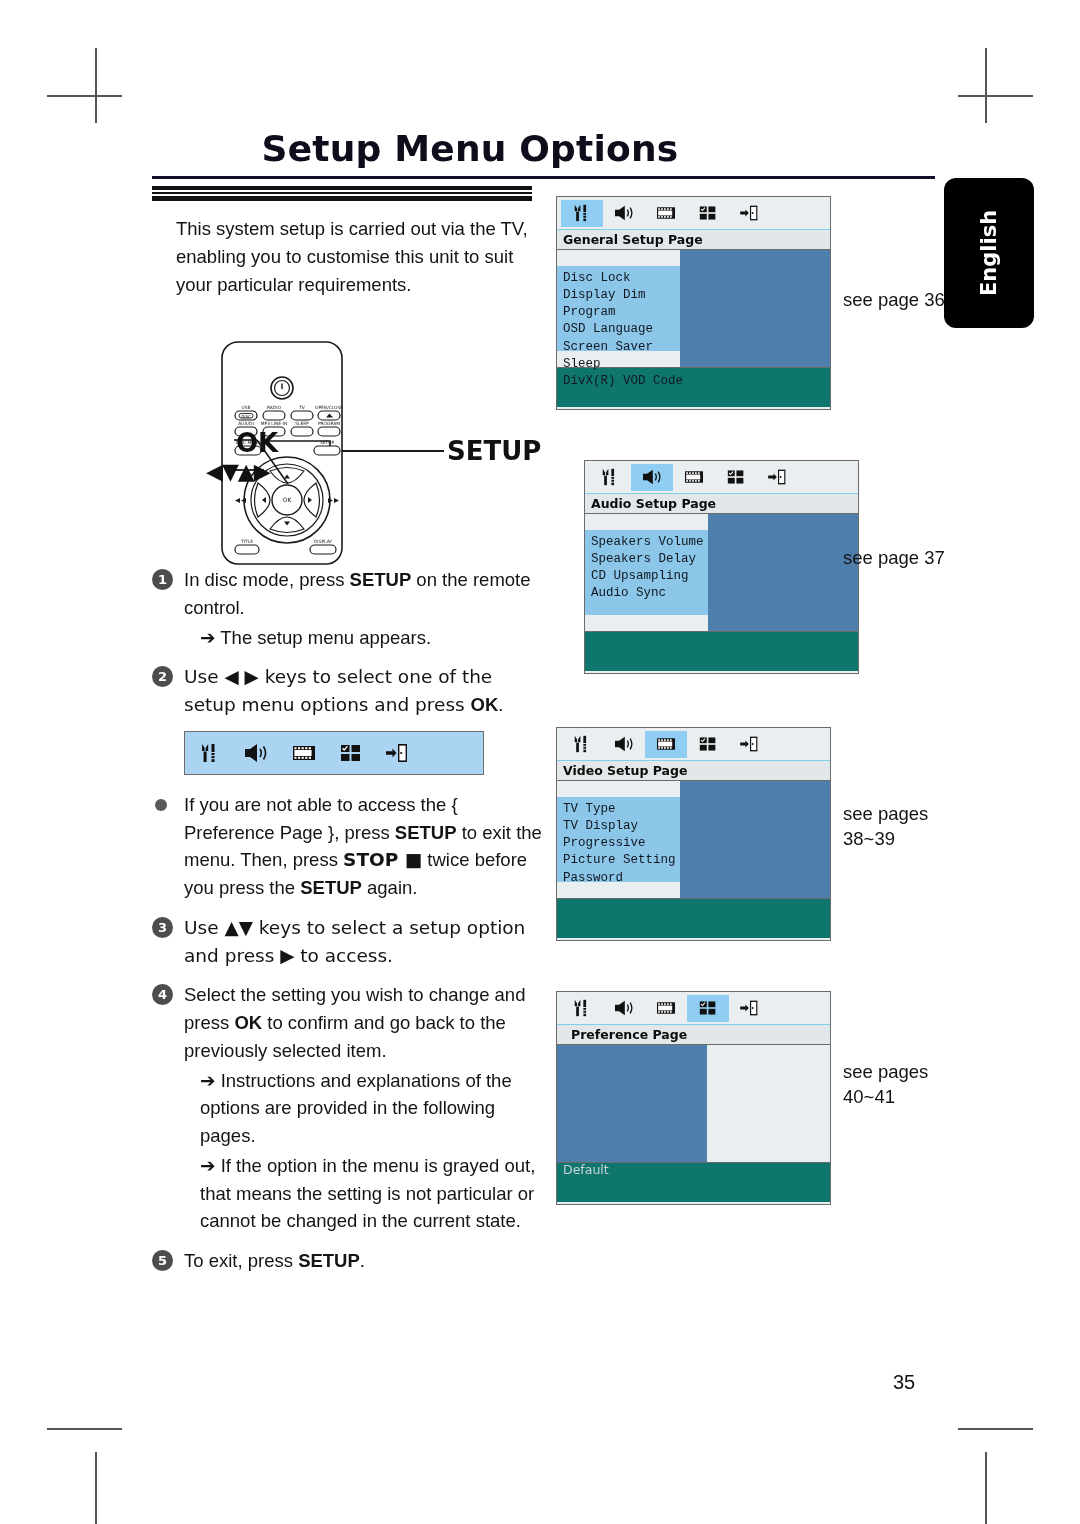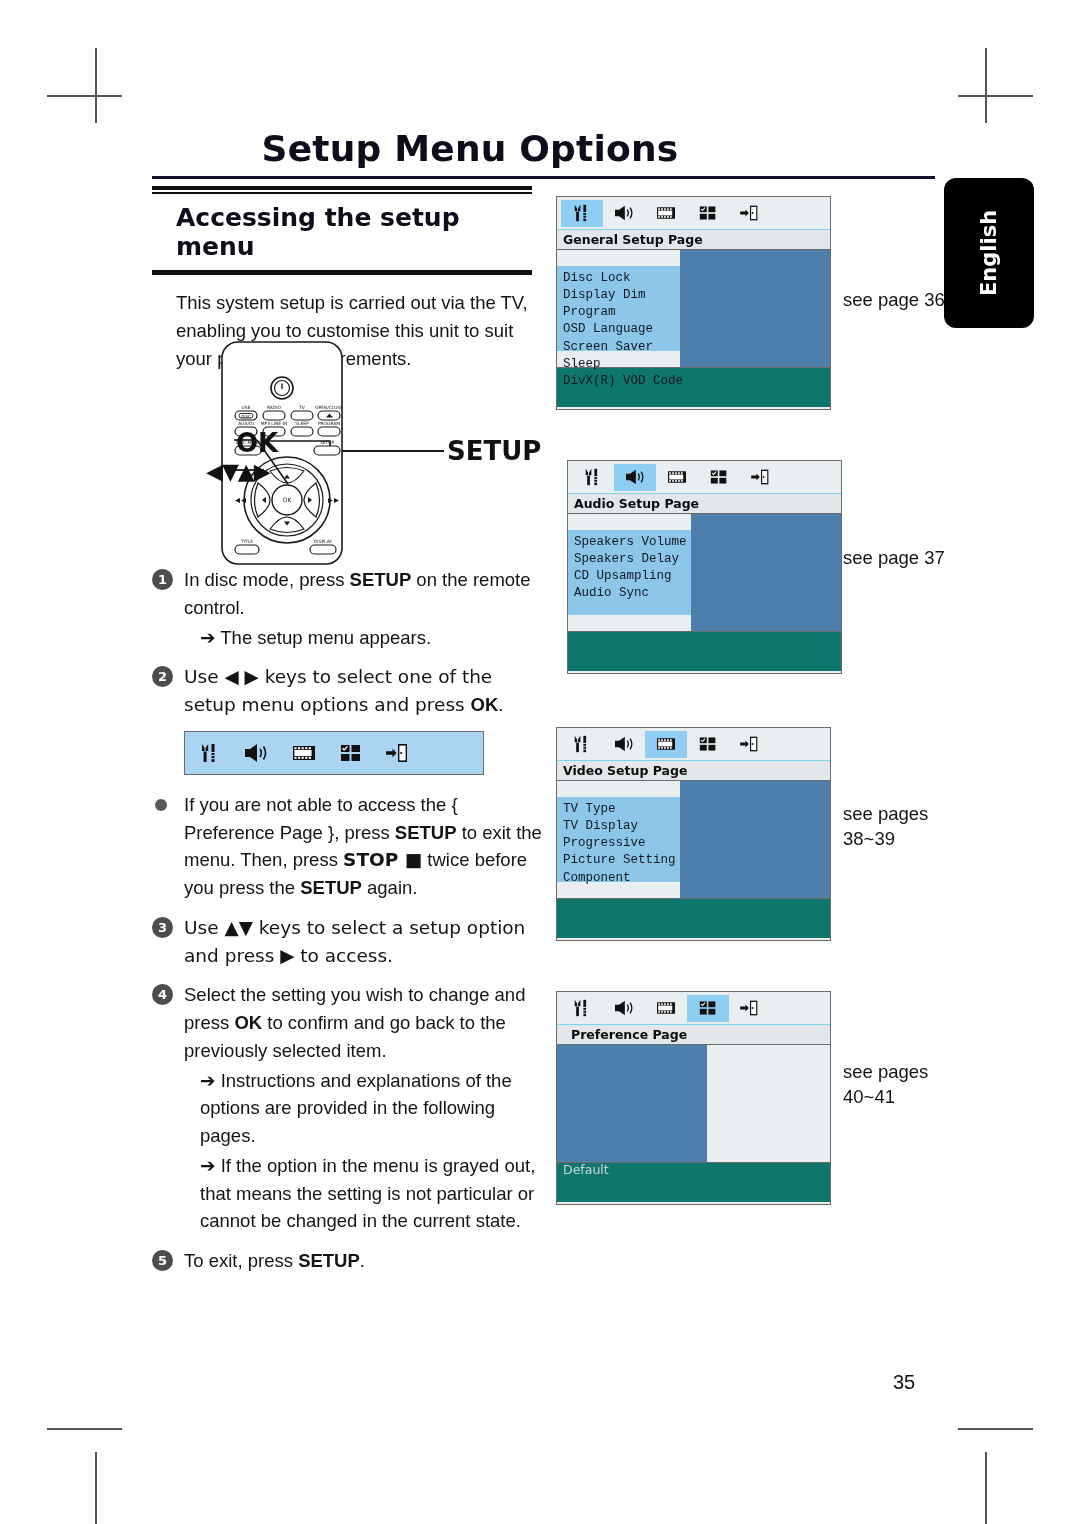--- a/index.html
+++ b/index.html
@@ -189,21 +189,20 @@
 <div id="page-title">Setup Menu Options</div>
 <div id="header-rule"></div>
 
 <div id="english-tab">
   <span>English</span>
 </div>
 
 <div id="left-col">
   <div class="rule-thick"></div>
   <div class="rule-thin"></div>
-  <div id="section-heading">Accessing the setup menu</div>
   <div class="rule-thin"></div>
   <div class="rule-thick"></div>
   <p id="intro-para">This system setup is carried out via the TV, enabling you to customise this unit to suit your particular requirements.</p>
 </div>
 
 <div id="remote-area">
   <svg id="remote-svg" width="390" height="225" viewBox="0 0 390 225">
     <g stroke="#1a1a1a" fill="none" stroke-width="1.6">
 
       <rect x="70" y="2" width="120" height="222" rx="16" fill="#fff"></rect>
@@ -456,21 +455,21 @@
       <li>Screen Saver</li>
       <li>Sleep</li>
       <li>DivX(R) VOD Code</li>
     </ul>
     <div class="panel-right"></div>
   </div>
   <div class="panel-footer"></div>
 </div>
 <div class="seepage" style="left:843px; top:288px;">see page 36</div>
 
-<div class="panel" style="left:567px; top:460px; height:214px;">
+<div class="panel" style="left:584px; top:460px; height:214px;">
   <div class="panel-tabs">
     <div class="tab-cell">
       <svg class="ic" width="20" height="20" viewBox="0 0 22 22">
           <g fill="#111">
             <path d="M3 2 l2.6 4 l0 3 l-2.6 0 l0 -3 z"></path>
             <path d="M9.2 2 l-2.6 4 l0 3 l2.6 0 l0 -3 z"></path>
             <rect x="4.6" y="9.5" width="3" height="10.5"></rect>
             <rect x="12.5" y="2" width="3" height="8"></rect>
             <rect x="12.5" y="11" width="3" height="2"></rect>
             <rect x="12.5" y="14" width="3" height="2.2"></rect>
@@ -605,21 +604,21 @@
         </svg>
     </div>
   </div>
   <div class="panel-title">Video Setup Page</div>
   <div class="panel-body" style="height:117px;">
     <ul class="panel-list">
       <li>TV Type</li>
       <li>TV Display</li>
       <li>Progressive</li>
       <li>Picture Setting</li>
-      <li>Component</li>
+      <li>Password</li>
     </ul>
     <div class="panel-right"></div>
   </div>
   <div class="panel-footer"></div>
 </div>
 <div class="seepage" style="left:843px; top:802px;">see pages 38~39</div>
 
 <div class="panel" style="left:556px; top:991px; height:214px;">
   <div class="panel-tabs">
     <div class="tab-cell">

